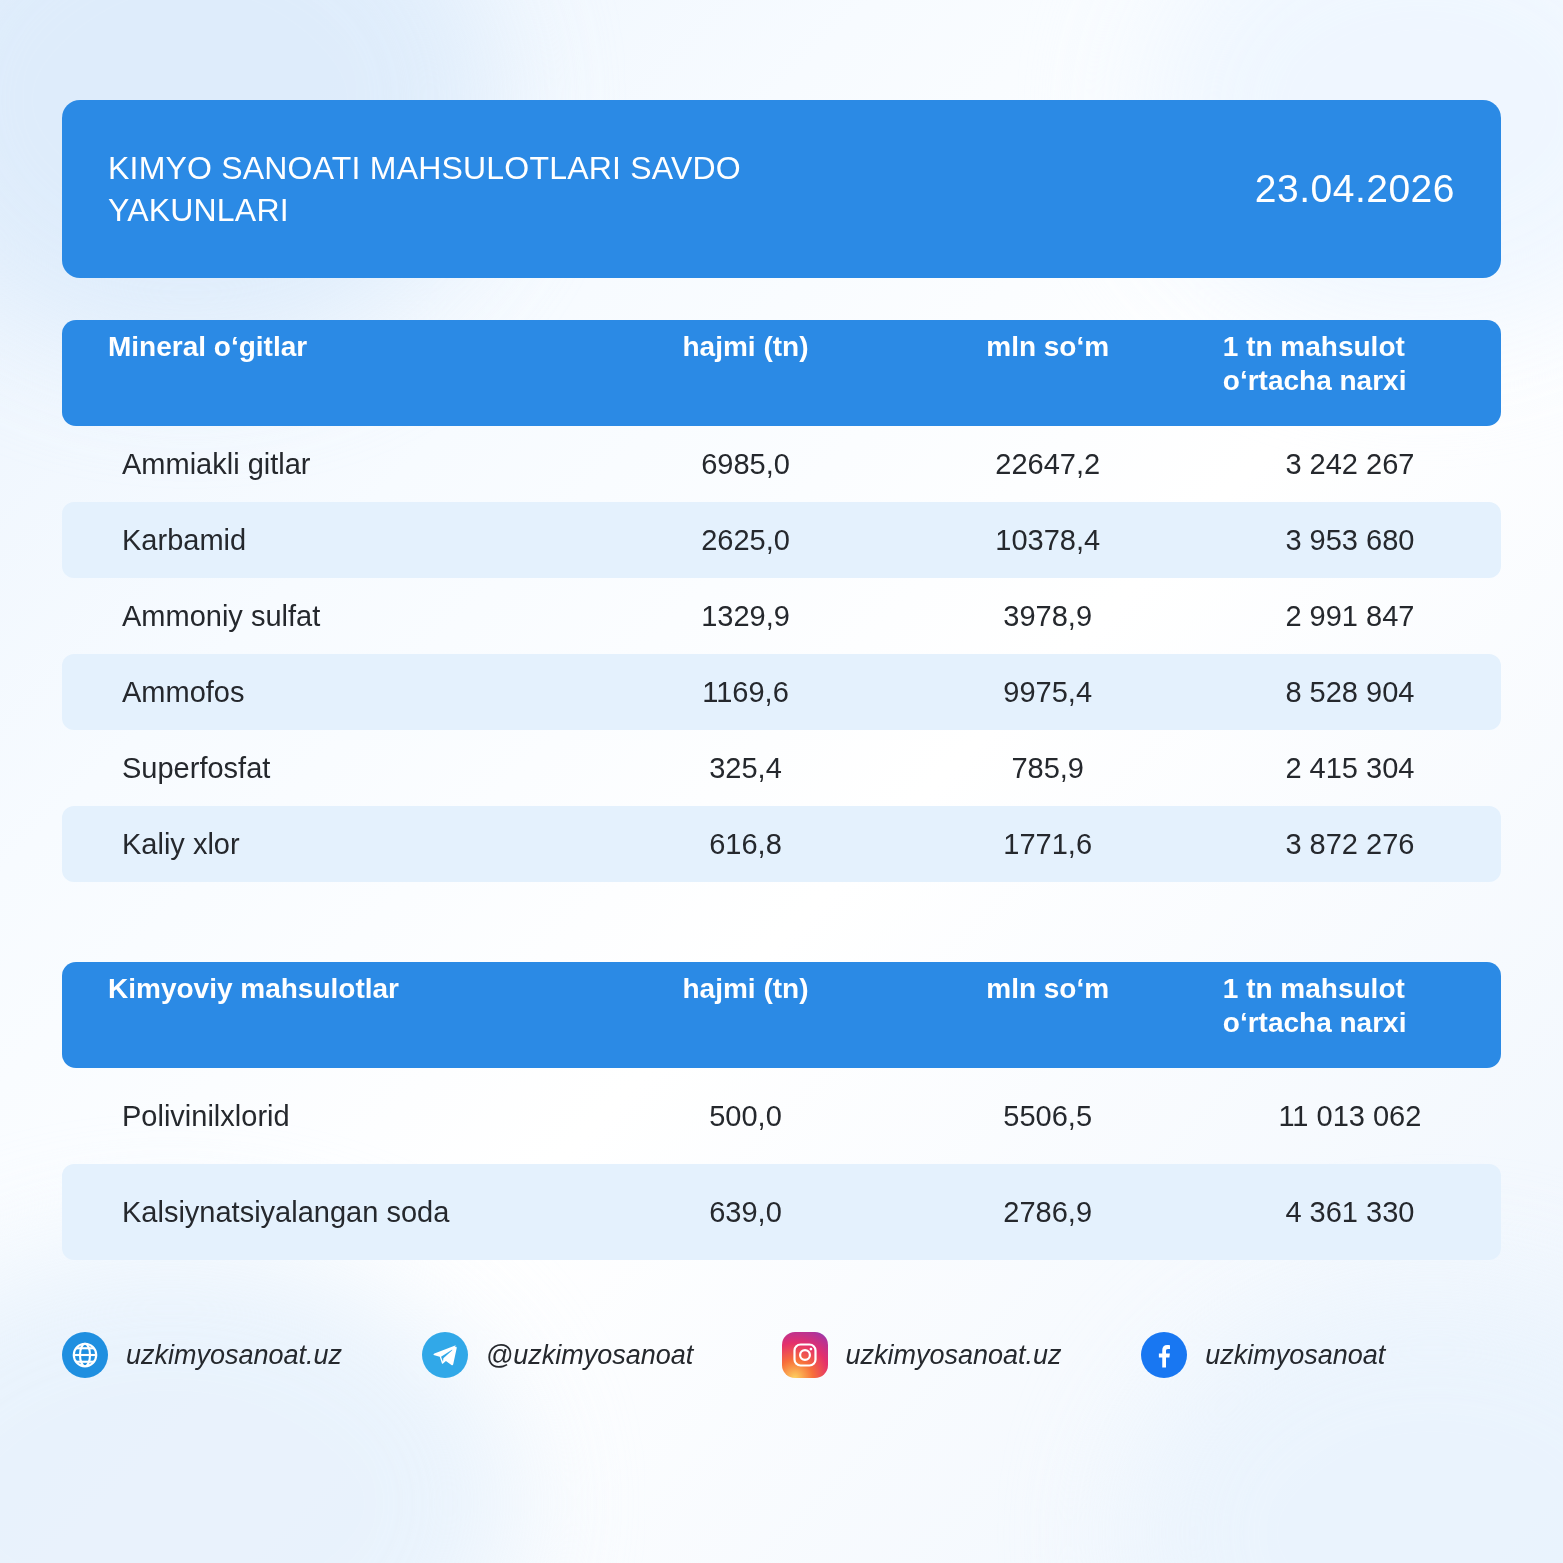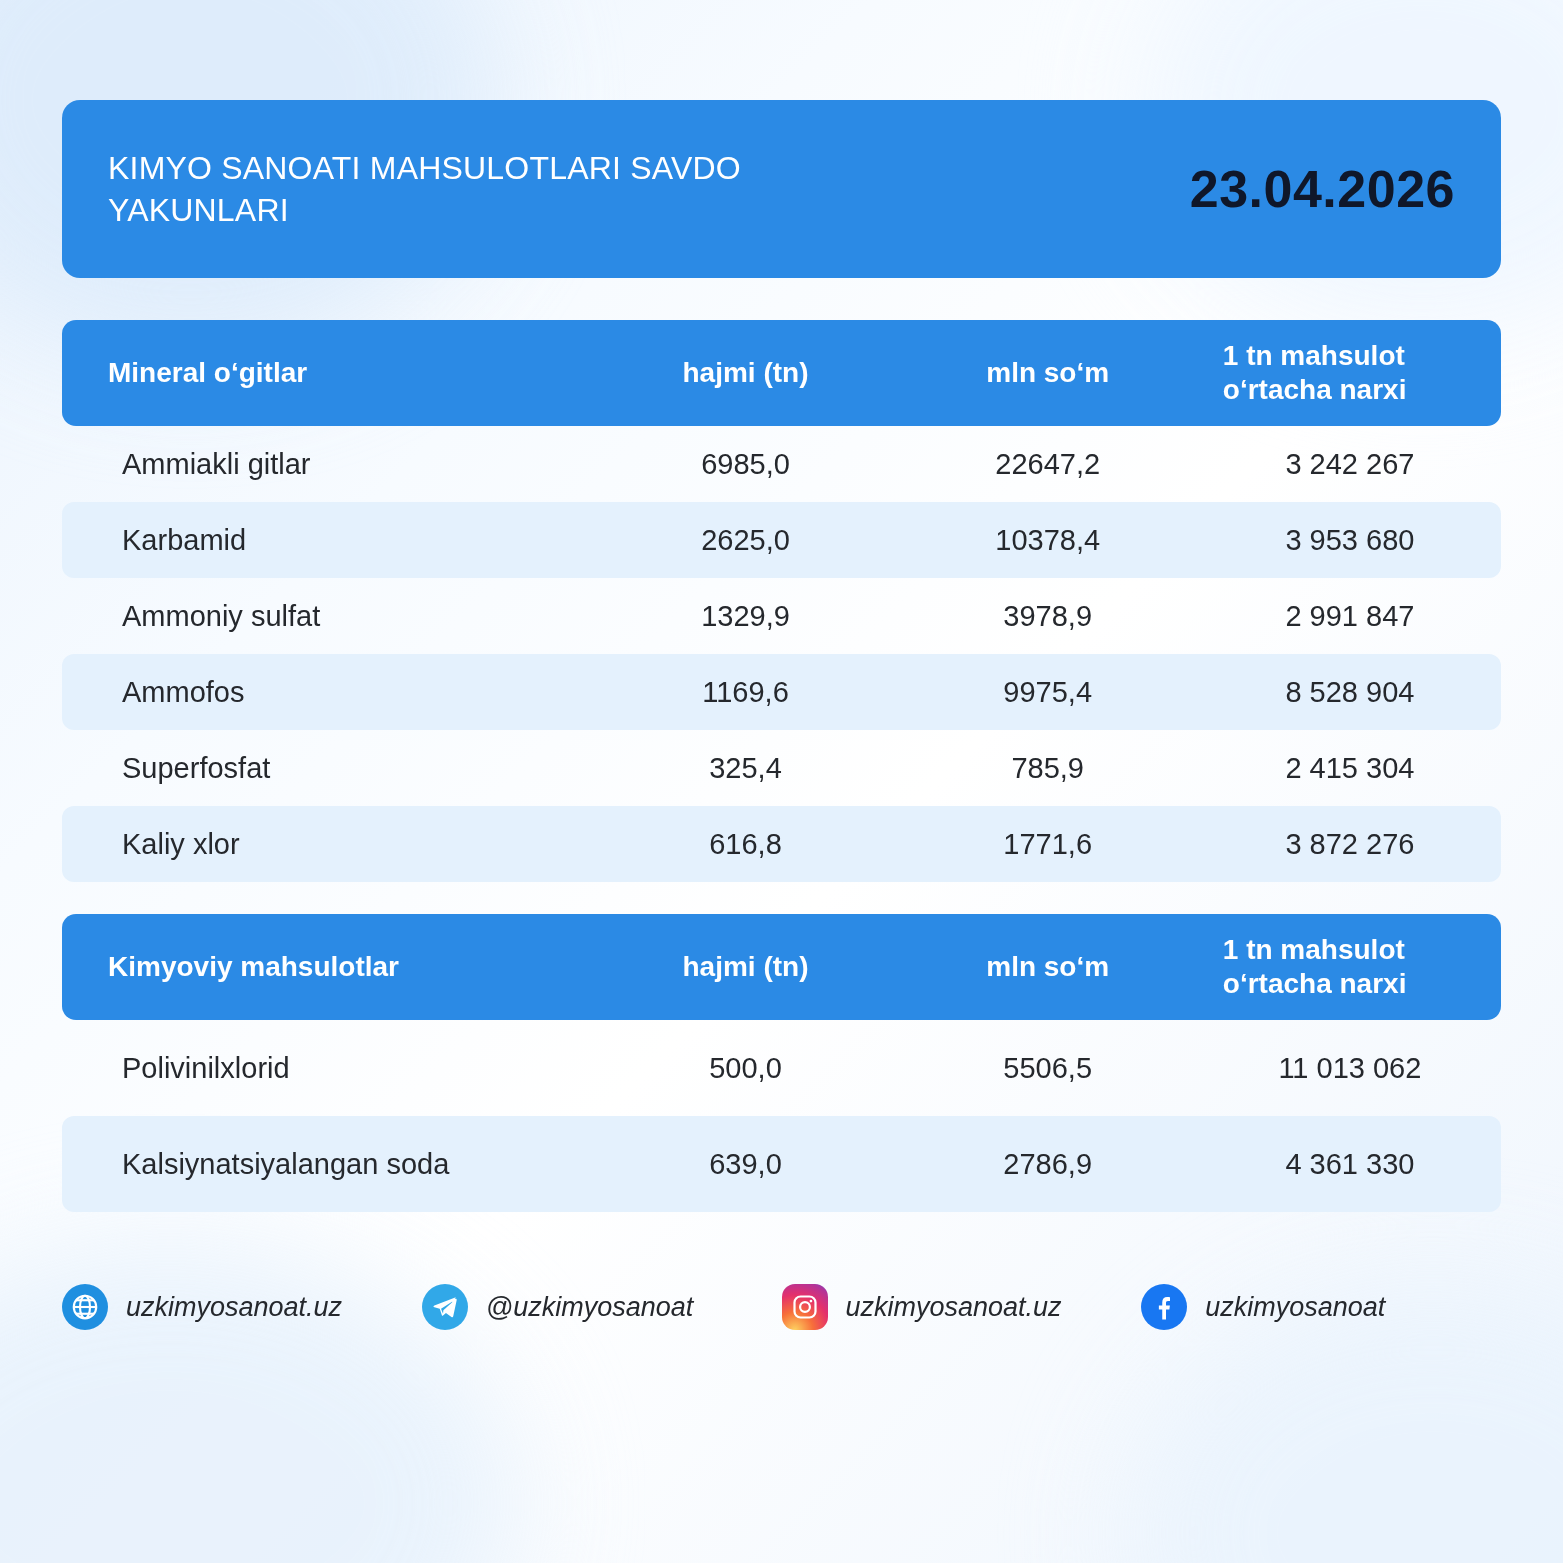--- a/index.html
+++ b/index.html
@@ -50,36 +50,36 @@
   .header-title {
     color: #ffffff;
     font-size: 32px;
     font-weight: normal;
     line-height: 1.32;
     letter-spacing: 0.2px;
     text-transform: uppercase;
     max-width: 800px;
   }
   .header-date {
-    color: #0f172a;
-    font-size: 52px;
-    font-weight: bold;
+    color: #ffffff;
+    font-size: 39px;
+    font-weight: normal;
     letter-spacing: 0.5px;
     white-space: nowrap;
   }
 
   
   .table-block { margin-top: 42px; }
-  .table-block.second { margin-top: 32px; }
+  .table-block.second { margin-top: 80px; }
 
   .thead {
     background: #2b8ae5;
     border-radius: 14px;
     display: flex;
-    align-items: center;
+    align-items: flex-start;
     min-height: 106px;
     padding: 10px 0;
   }
   .thead .cell {
     color: #ffffff;
     font-size: 28px;
     font-weight: bold;
     line-height: 1.22;
   }
 

